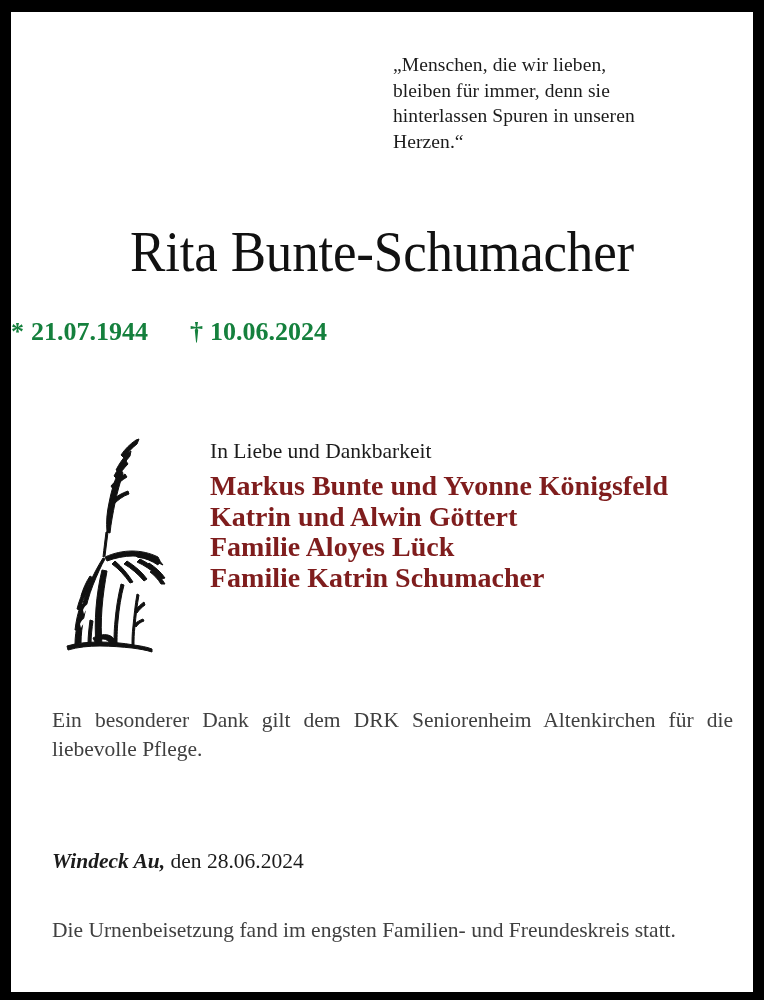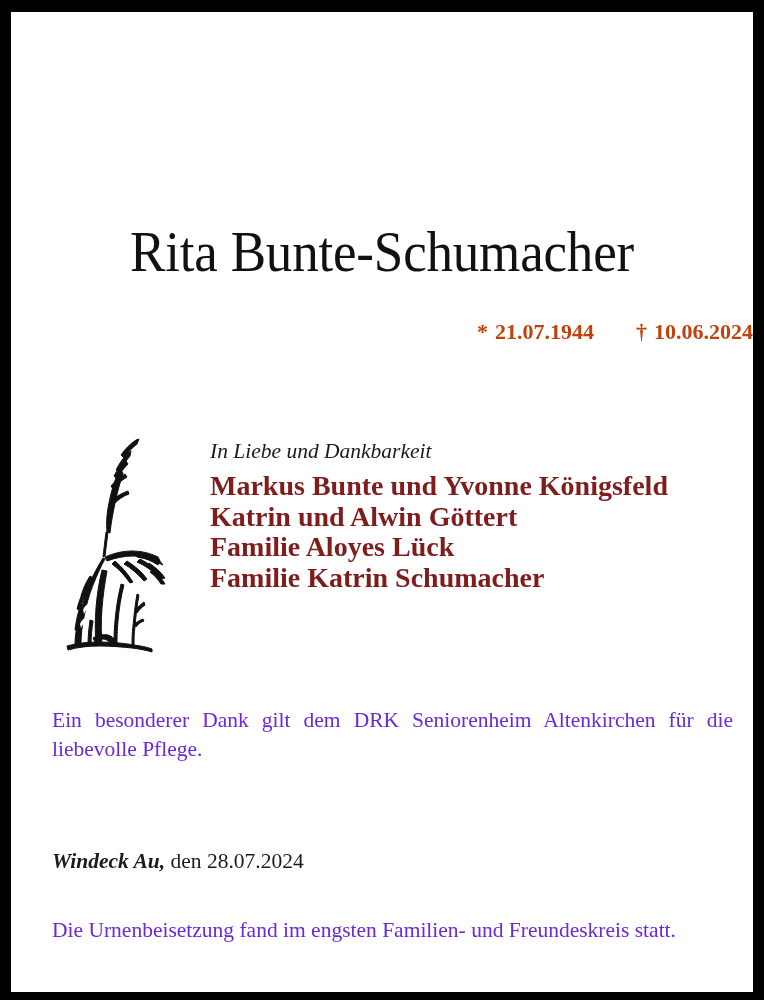--- a/index.html
+++ b/index.html
@@ -64,25 +64,25 @@
     transform-origin: center top;
     white-space: nowrap;
   }
 
   
   .dates {
     position: absolute;
     left: 0;
     right: 0;
     top: 303px;
-    text-align: right;
-    font-size: 22px;
+    text-align: left;
+    font-size: 26px;
     line-height: 34px;
     font-weight: 700;
-    color: #c2410c;
+    color: #15803d;
     white-space: nowrap;
   }
   .dates .date-gap {
     display: inline-block;
     width: 42px;
   }
   .dates .sym {
     display: inline-block;
     margin-right: 7px;
   }
@@ -107,38 +107,37 @@
     left: 199px;
     top: 425px;
     width: 530px;
   }
   .mourners-intro {
     font-size: 21.5px;
     line-height: 28px;
     font-weight: 400;
     color: #1b1b1b;
     margin-bottom: 6px;
-    font-style: italic;
   }
   .mourner-line {
     font-size: 28px;
     line-height: 30.5px;
     font-weight: 700;
     color: #7f1d1d;
     white-space: nowrap;
   }
 
   
   .para {
     position: absolute;
     left: 41px;
     width: 681px;
     font-size: 21.5px;
     line-height: 29px;
-    color: #6d28d9;
+    color: #404040;
     text-align: justify;
   }
   .para-thanks {
     top: 694px;
   }
   .para-burial {
     top: 904px;
   }
 
   .place-date {
@@ -157,20 +156,24 @@
   .place-date .den {
     font-weight: 400;
   }
 </style>
 </head>
 <body>
 
 <div class="notice">
   <div class="sheet">
 
+    <div class="quote">„Menschen, die wir lieben,
+bleiben für immer, denn sie
+hinterlassen Spuren in unseren
+Herzen.“</div>
 
     <div class="deceased-name">Rita Bunte-Schumacher</div>
 
     <div class="dates">
       <span><span class="sym">*</span><span>21.07.1944</span></span><span class="date-gap"></span><span><span class="sym">†</span><span>10.06.2024</span></span>
     </div>
 
     <div class="illustration">
       <svg viewBox="0 0 132 232" xmlns="http://www.w3.org/2000/svg" aria-hidden="true">
         <g fill="#111111" stroke="#111111">
@@ -232,19 +235,19 @@
       <div class="mourners-intro">In Liebe und Dankbarkeit</div>
       <div class="mourner-line">Markus Bunte und Yvonne Königsfeld</div>
       <div class="mourner-line">Katrin und Alwin Göttert</div>
       <div class="mourner-line">Familie Aloyes Lück</div>
       <div class="mourner-line">Familie Katrin Schumacher</div>
     </div>
 
     <div class="para para-thanks">Ein besonderer Dank gilt dem DRK Seniorenheim Altenkirchen für die liebevolle Pflege.</div>
 
     <div class="place-date">
-      <span class="place">Windeck Au,</span><span class="den"> den 28.07.2024</span>
+      <span class="place">Windeck Au,</span><span class="den"> den 28.06.2024</span>
     </div>
 
     <div class="para para-burial">Die Urnenbeisetzung fand im engsten Familien- und Freundeskreis statt.</div>
 
   </div>
 </div>
 
 </body></html>

